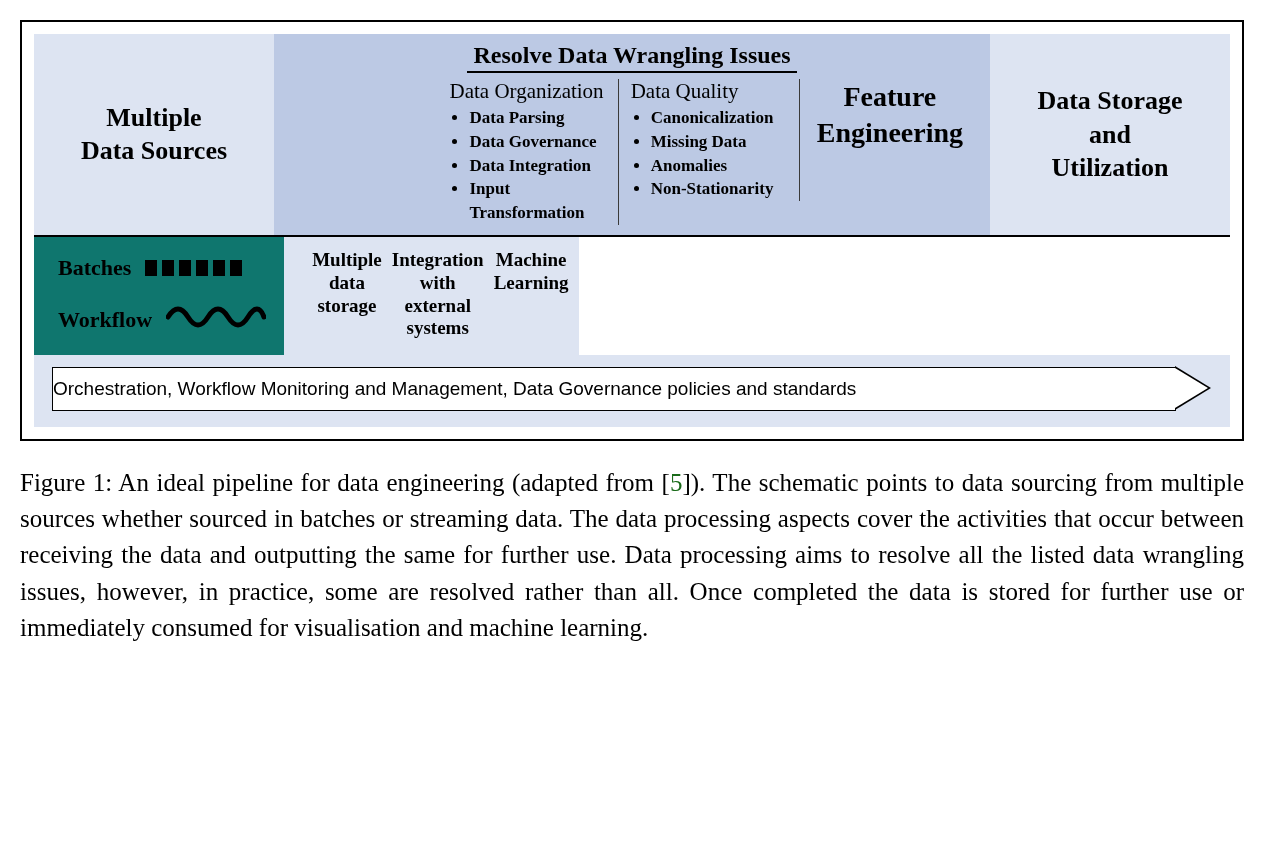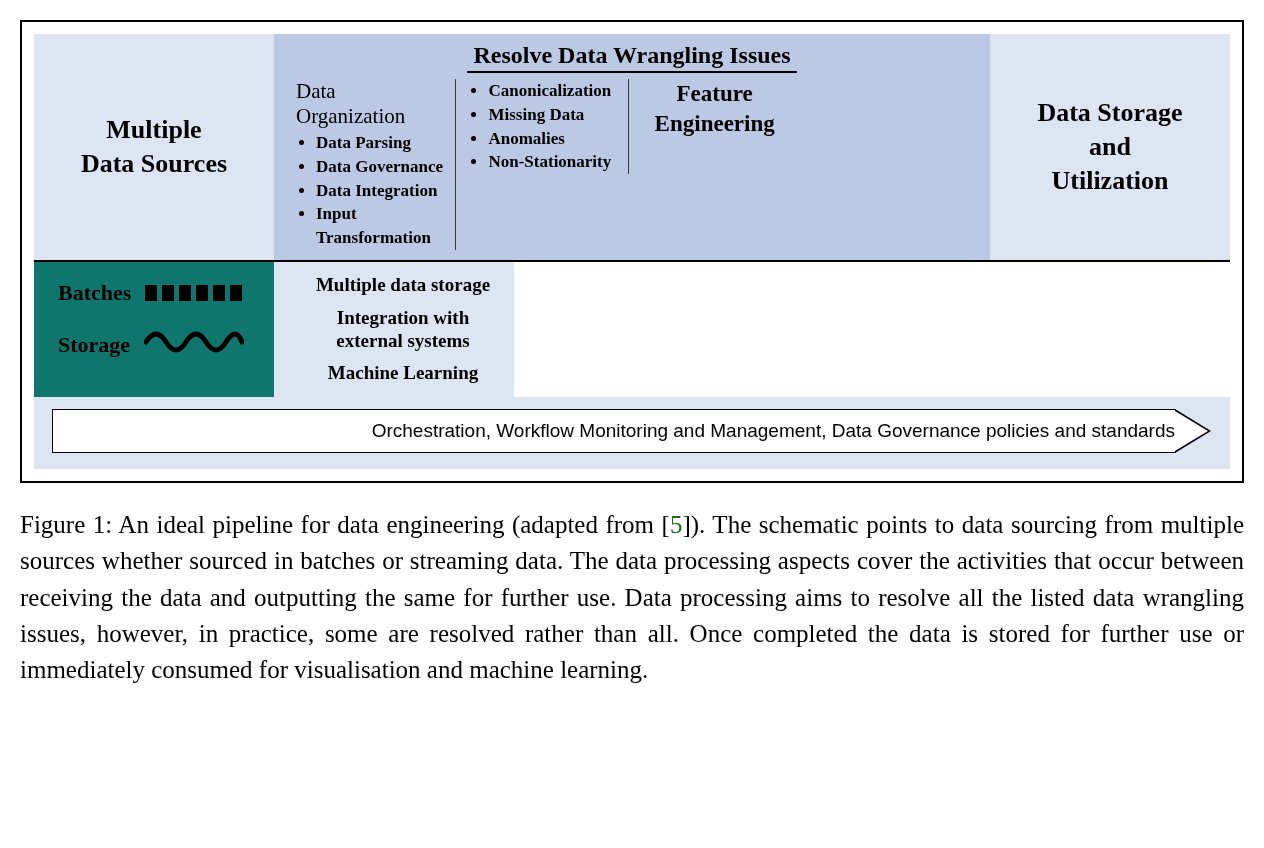--- a/index.html
+++ b/index.html
@@ -35,21 +35,21 @@
     font-size: 26px;
     line-height: 1.3;
     padding: 10px;
     box-sizing: border-box;
   }
   .panel-mid {
     background: #bcc9e4;
     flex: 1;
     display: flex;
     flex-direction: column;
-    align-items: flex-start;
+    align-items: flex-end;
     padding: 8px 10px 10px 10px;
     box-sizing: border-box;
   }
   .mid-title {
     text-align: center;
     font-weight: bold;
     font-size: 24px;
     border-bottom: 2px solid #000;
     width: fit-content;
     margin: 0 auto 6px auto;
@@ -78,21 +78,21 @@
     font-weight: bold;
     font-size: 17px;
     line-height: 1.4;
   }
   .feature-col {
     display: flex;
     align-items: center;
     justify-content: center;
     text-align: center;
     font-weight: bold;
-    font-size: 23px;
+    font-size: 28px;
     line-height: 1.3;
   }
   .mid-row {
     display: flex;
     width: 100%;
     border-top: 2px solid #000;
   }
   .mr-left {
     flex: 0 0 240px;
     background: #0f766e;
@@ -168,41 +168,40 @@
     position: relative;
     z-index: 1;
     margin-top: 20px;
   }
   .mr-right {
     flex: 0 0 240px;
     background: #dde4f2;
     padding: 12px 10px 12px 28px;
     box-sizing: border-box;
     display: flex;
-    flex-direction: column;
     justify-content: center;
     gap: 10px;
     text-align: center;
     font-weight: bold;
     font-size: 19px;
     line-height: 1.2;
     position: relative;
   }
   .arrow-row {
     background: #dde4f2;
     padding: 12px 18px 16px 18px;
   }
   .arrow {
     position: relative;
     height: 42px;
     background: #fff;
     border: 1.5px solid #000;
     display: flex;
     align-items: center;
-    justify-content: flex-end;
+    justify-content: flex-start;
     font-size: 19px;
     font-family: Arial, Helvetica, sans-serif;
     margin-right: 36px;
   }
   .arrow::after {
     content: "";
     position: absolute;
     right: -36px;
     top: -1.5px;
     width: 0; height: 0;
@@ -247,20 +246,21 @@
           <div class="mid-col sep-right">
             <div class="col-head">Data Organization</div>
             <ul class="col-ul">
               <li>Data Parsing</li>
               <li>Data Governance</li>
               <li>Data Integration</li>
               <li>Input Transformation</li>
             </ul>
           </div>
           <div class="mid-col sep-right">
+            <div class="col-head">Data Quality</div>
             <ul class="col-ul">
               <li>Canonicalization</li>
               <li>Missing Data</li>
               <li>Anomalies</li>
               <li>Non-Stationarity</li>
             </ul>
           </div>
           <div class="mid-col feature-col">
             <div>
               <span>Feature</span><br>
@@ -285,21 +285,21 @@
             <span class="squares">
               <span class="sq"></span>
                 <span class="sq"></span>
                 <span class="sq"></span>
                 <span class="sq"></span>
                 <span class="sq"></span>
                 <span class="sq"></span>
             </span>
           </div>
           <div class="bs-row">
-            <span>Storage</span>
+            <span>Workflow</span>
             <span>
               <svg width="100" height="28" viewBox="0 0 100 28">
                 <path d="M2 14 Q 12 -2, 22 14 T 42 14 T 62 14 T 82 14 T 98 14" stroke="#000" stroke-width="5" fill="none" stroke-linecap="round"></path>
               </svg>
             </span>
           </div>
         </div>
       </div>
 
 

